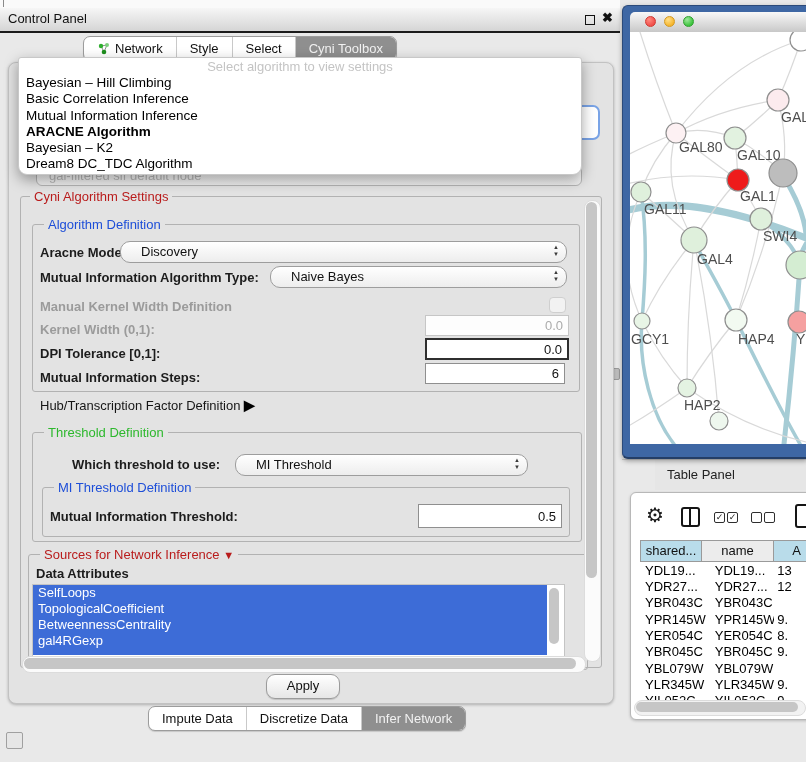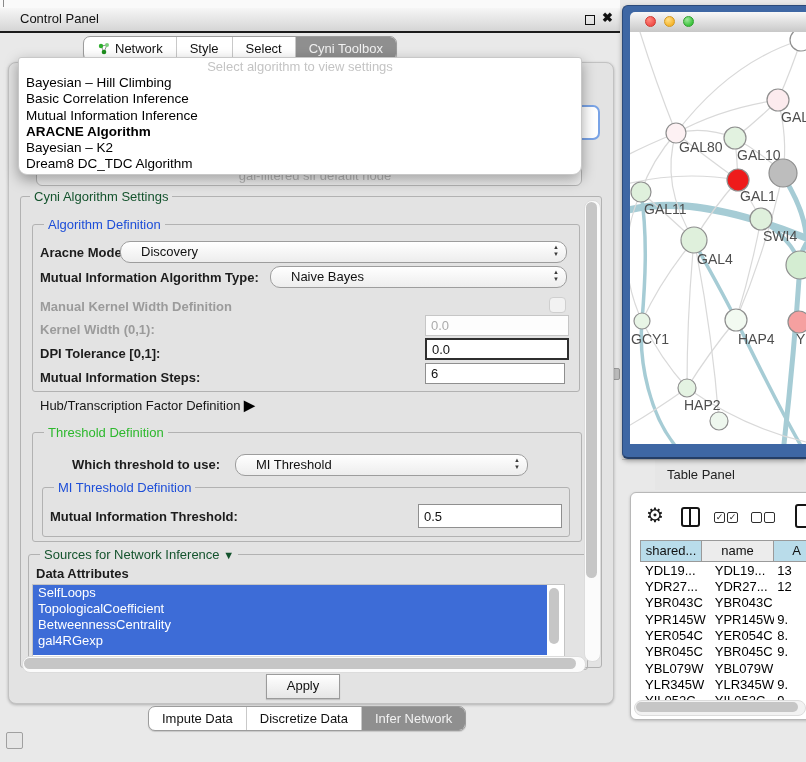--- a/index.html
+++ b/index.html
@@ -2,63 +2,63 @@
 <html><head>
 <meta charset="utf-8">
 <style>
   html,body{margin:0;padding:0;background:#e9e9e9;font-family:"Liberation Sans",sans-serif;}
   .stage{position:relative;width:806px;height:762px;overflow:hidden;background:#e9e9e9;}
   .abs{position:absolute;}
   
   .top-strip{left:0;top:0;width:620px;height:8px;background:#fafafa;}
   .corner-tick{left:3px;top:0;width:1px;height:7px;background:#8a8a8a;}
   .cp-titlebar{left:0;top:8px;width:620px;height:23px;background:linear-gradient(#f6f6f6,#d5d5d5);border-bottom:2px solid #1b1b1b;}
-  .cp-title{position:absolute;left:8px;top:3px;font-size:13px;color:#111;margin-left:12px;}
+  .cp-title{position:absolute;left:8px;top:3px;font-size:13px;color:#111;}
   .float-box{position:absolute;left:585px;top:7px;width:8px;height:8px;border:1.5px solid #111;background:transparent;}
   .close-x{position:absolute;left:602px;top:2px;font-size:13px;font-weight:bold;color:#111;}
   
   .tabbar{position:absolute;display:flex;height:23px;border:1px solid #9c9c9c;border-radius:7px;overflow:hidden;background:#fff;box-shadow:0 1px 1px rgba(0,0,0,.15);}
   .tab{font-size:13px;line-height:23px;padding:0 13px;color:#111;border-left:1px solid #c9c9c9;display:flex;align-items:center;gap:5px;white-space:nowrap;}
   .tab:first-child{border-left:none;}
   .tab.sel{background:#8f8f8f;color:#f2f2f2;}
   .neticon{display:inline-flex;width:13px;height:13px;}
   
   .card{left:8px;top:62px;width:604px;height:640px;background:#e3e3e3;border:1px solid #c2c2c2;border-radius:8px;box-shadow:0 1px 3px rgba(0,0,0,.25);z-index:1;}
   
   .popup{left:18px;top:57px;width:562px;height:116px;background:#fff;border:1px solid #c8c8c8;border-radius:3px 3px 9px 9px;box-shadow:0 5px 14px rgba(0,0,0,.35);z-index:30;}
   .dd-ph{text-align:center;color:#c4c4c4;font-size:13px;line-height:17px;}
   .dd-item{font-size:13.5px;line-height:16.3px;padding-left:7px;color:#000;white-space:nowrap;}
   .dd-item.b{font-weight:bold;}
   .combo-frag{left:570px;top:105px;width:26px;height:31px;background:#fff;border:2px solid #79a3e6;border-radius:7px;z-index:3;}
-  .bg-combo{left:36px;top:166px;width:546px;height:20px;background:linear-gradient(#ffffff,#ededed);border:1px solid #b5b5b5;border-radius:6px;font-size:13px;line-height:18px;padding-left:12px;color:#b9b9b9;box-sizing:border-box;z-index:3;white-space:nowrap;overflow:hidden;text-align:center;}
+  .bg-combo{left:36px;top:166px;width:546px;height:20px;background:linear-gradient(#ffffff,#ededed);border:1px solid #b5b5b5;border-radius:6px;font-size:13px;line-height:18px;padding-left:12px;color:#b9b9b9;box-sizing:border-box;z-index:3;white-space:nowrap;overflow:hidden;}
   
   .grp{position:absolute;border:1px solid #b2b2b2;border-radius:3px;z-index:2;}
-  .grp-title{position:absolute;font-size:13px;background:#e3e3e3;padding:0 4px;white-space:nowrap;z-index:4;color:#14532d;}
+  .grp-title{position:absolute;font-size:13px;background:#e3e3e3;padding:0 4px;white-space:nowrap;z-index:4;color:#b91c1c;}
   .blue{color:#1d4ed8;}
   .green{color:#2db82d;}
   .lbl{position:absolute;font-weight:bold;font-size:13px;color:#1c1c1c;white-space:nowrap;z-index:4;}
   .lbl.dis{color:#9b9b9b;}
   .lbl.plain{font-weight:normal;color:#161616;}
   .combo{position:absolute;background:linear-gradient(#ffffff,#ededed);border:1px solid #9d9d9d;border-radius:10px;font-size:13px;line-height:20px;padding-left:20px;box-sizing:border-box;color:#111;z-index:4;white-space:nowrap;}
   .arrows{position:absolute;right:7px;top:2px;display:flex;flex-direction:column;align-items:center;color:#3a3a3a;font-size:6px;line-height:7px;}
-  .tfield{position:absolute;background:#fff;border:1px solid #8f8f8f;font-size:13px;text-align:left;padding:8px 5px;box-sizing:border-box;font-family:"Liberation Sans",sans-serif;color:#111;z-index:4;margin:0;}
+  .tfield{position:absolute;background:#fff;border:1px solid #8f8f8f;font-size:13px;text-align:right;padding:8px 5px;box-sizing:border-box;font-family:"Liberation Sans",sans-serif;color:#111;z-index:4;margin:0;}
   input.tfield{outline:none;}
   .tfield.dis{border-color:#c6c6c6;color:#ababab;background:#fdfdfd;}
   .tfield.strong{border:2px solid #2f2f2f;}
   .checkbox{position:absolute;width:15px;height:14px;background:#f2f2f2;border:1px solid #cfcfcf;border-radius:4px;z-index:4;}
   .tri{font-size:11px;color:#000;}
   
   .sb-track{position:absolute;background:#fbfbfb;border:1px solid #dcdcdc;border-radius:8px;z-index:4;}
   .sb-thumb{position:absolute;background:#c6c6c6;border-radius:6px;z-index:5;}
   
   .src-box{left:32px;top:584px;width:531px;height:71px;background:#fff;border:1px solid #c4c4c4;overflow:hidden;z-index:4;}
   .src-item{font-size:13px;line-height:16px;height:16px;padding-left:5px;background:#3d6cd7;color:#fff;width:509px;white-space:nowrap;}
   .src-item.fill{height:6px;}
   
-  .btn{position:absolute;background:linear-gradient(#ffffff,#e6e6e6);border:1px solid #9b9b9b;border-radius:0;font-size:13px;text-align:center;line-height:21px;color:#111;z-index:4;box-shadow:0 1px 1px rgba(0,0,0,.15);}
+  .btn{position:absolute;background:linear-gradient(#ffffff,#e6e6e6);border:1px solid #9b9b9b;border-radius:9px;font-size:13px;text-align:center;line-height:21px;color:#111;z-index:4;box-shadow:0 1px 1px rgba(0,0,0,.15);}
   .mini-square{left:6px;top:732px;width:15px;height:15px;border:1px solid #a0a0a0;background:#e6e6e6;border-radius:2px;}
   .divider-handle{left:612px;top:368px;width:6px;height:10px;background:#bdbdbd;border:1px solid #9a9a9a;border-radius:2px;}
   
   .net-frame{left:622px;top:5px;width:184px;height:451px;background:#3e67a4;border-radius:6px 0 0 6px;border-top:1px solid #2b4a7a;border-left:1px solid #2b4a7a;border-bottom:2px solid #243e66;box-shadow:0 2px 5px rgba(0,0,0,.35);z-index:2;}
   .net-titlebar{left:630px;top:12px;width:176px;height:20px;background:linear-gradient(#f8f8f8,#c8c8c8);border-radius:5px 0 0 0;border-bottom:1px solid #9a9a9a;z-index:3;}
   .tl{position:absolute;top:4px;width:11px;height:11px;border-radius:50%;box-sizing:border-box;}
   .net-canvas{left:630px;top:32px;width:176px;height:412px;background:#fff;z-index:3;overflow:hidden;}
   .nlabel{font-family:"Liberation Sans",sans-serif;font-size:14px;fill:#4e4e4e;}
   
   .tp-sep{left:622px;top:459px;width:184px;height:1px;background:#cccccc;}

